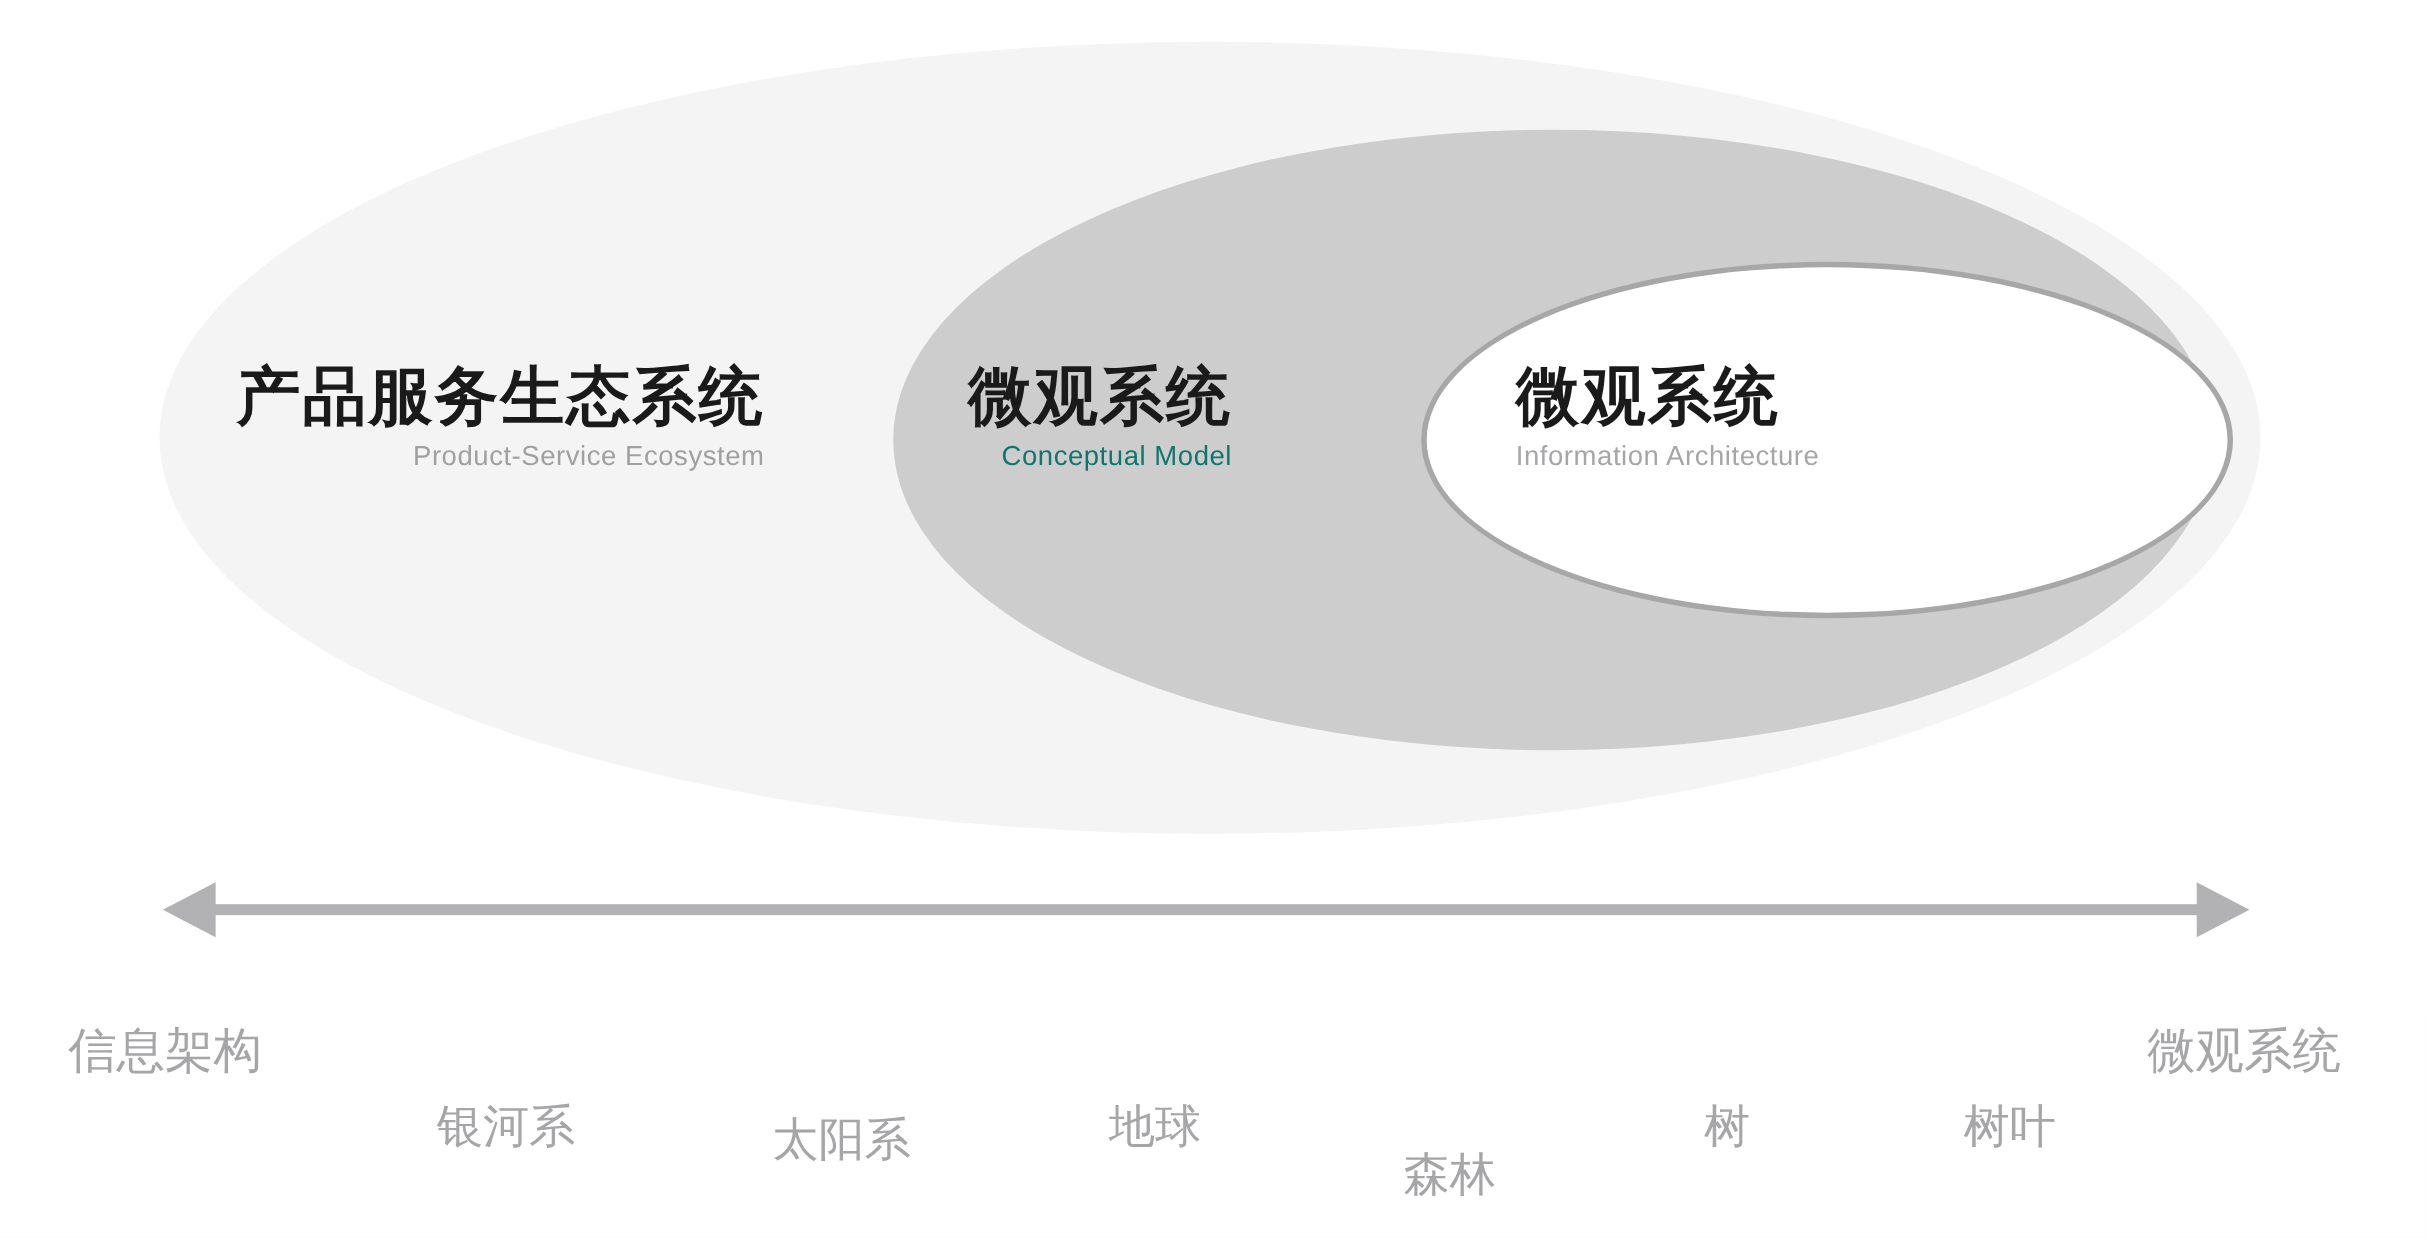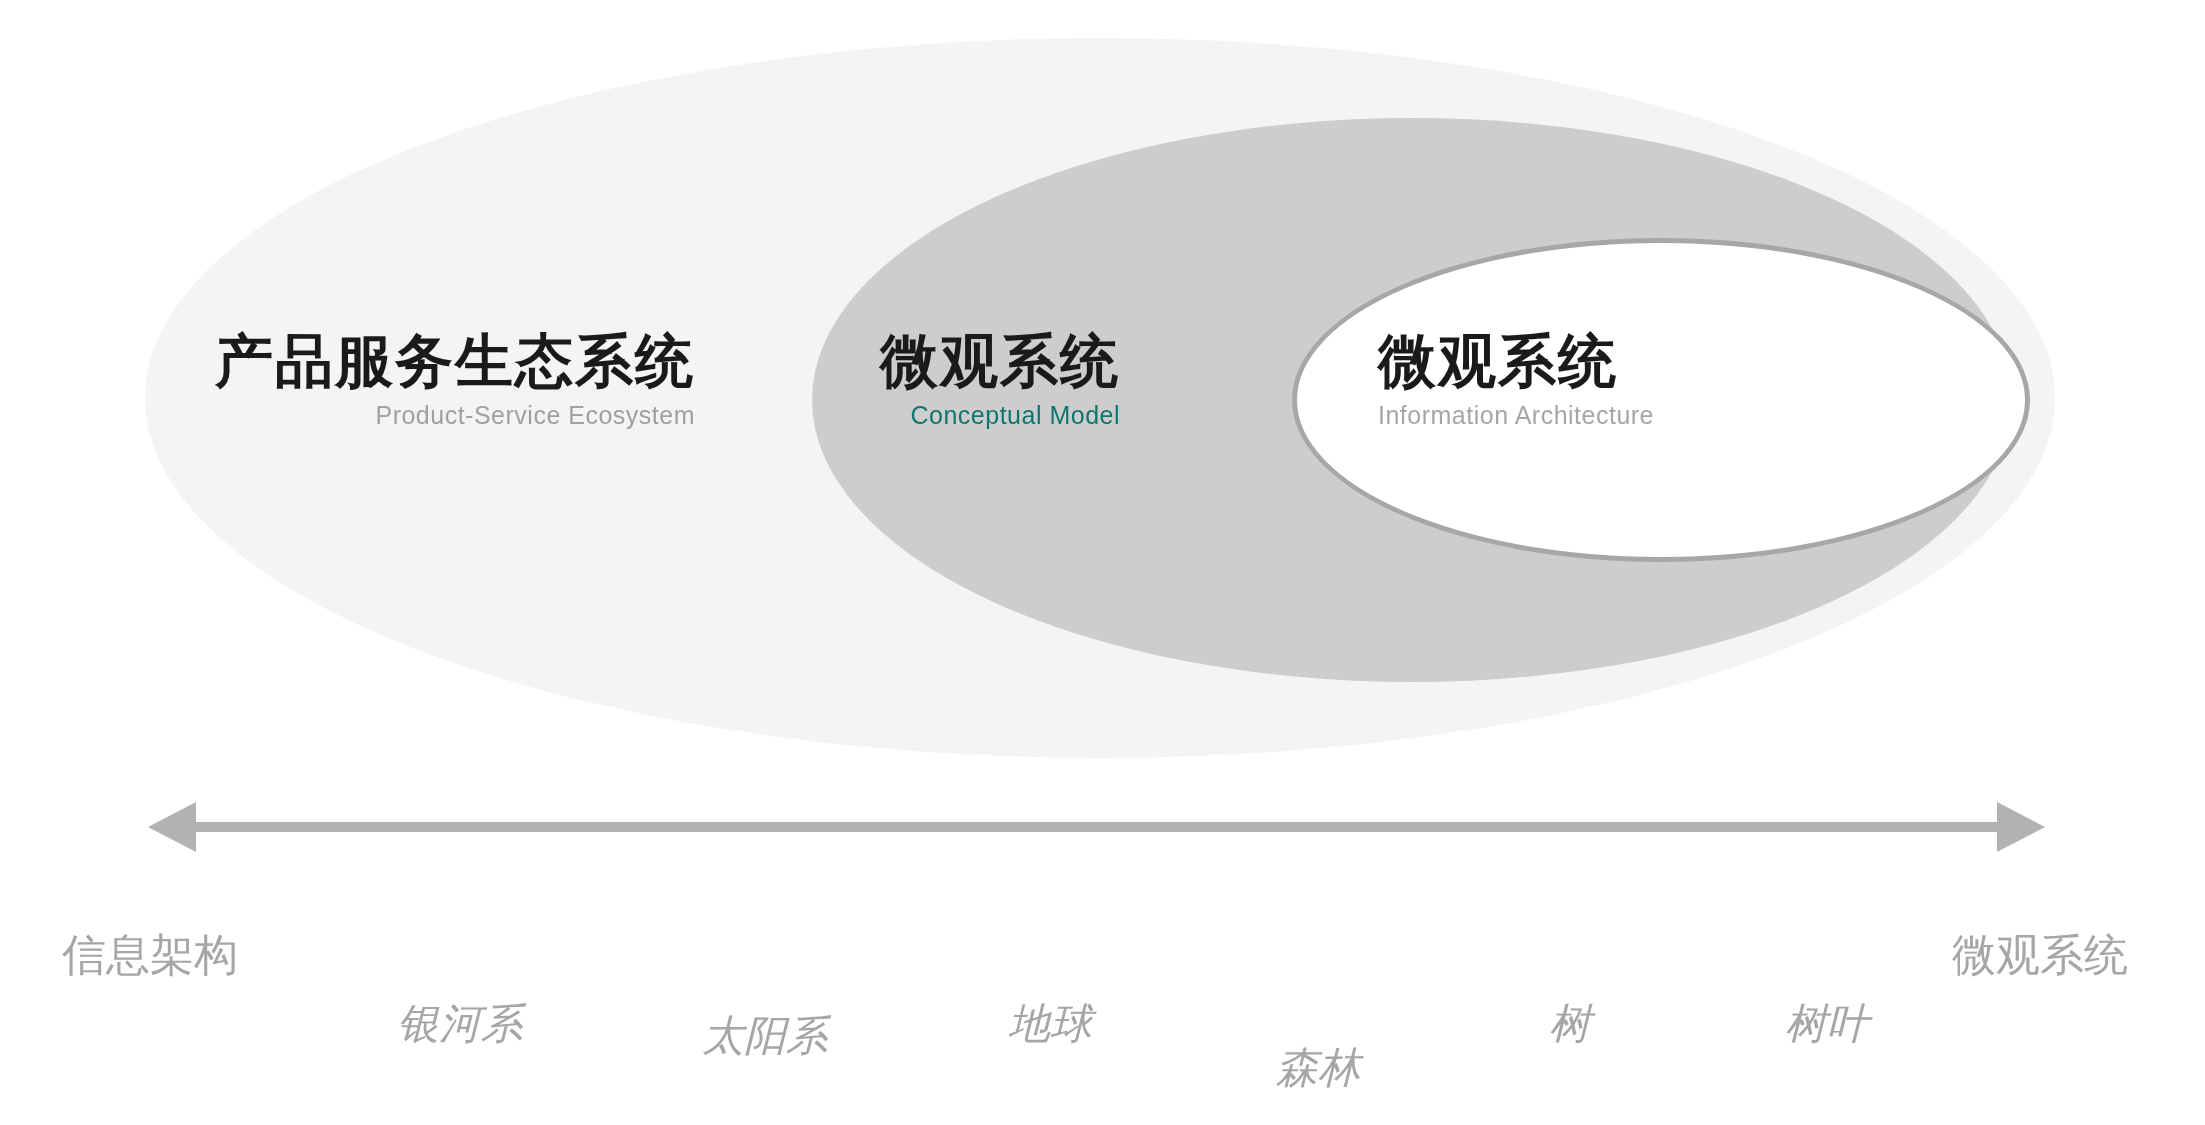--- a/index.html
+++ b/index.html
@@ -19,21 +19,21 @@
   .label-group { position:absolute; top:328px; white-space:nowrap; }
   .label-zh { font-size:58px; font-weight:700; color:#1a1a1a; line-height:1.15; letter-spacing:2px; }
   .label-en { font-size:25px; font-weight:400; margin-top:6px; letter-spacing:0.5px;text-align:right; }
   .lg-1 { left:215px;  }  .lg-1 .label-en { color:#a0a0a3; }
   .lg-2 { left:880px;  }  .lg-2 .label-en { color:#0f766e; }
   .lg-3 { left:1378px; }  .lg-3 .label-en { color:#a6a6a9; }
   .axis-arrow { position:absolute; left:0; top:792px; width:2205px; height:70px; }
   .axis-end-label { position:absolute; font-size:44px; color:#a6a6a9; white-space:nowrap; }
   .axis-end-left  { left:62px;   top:926px; }
   .axis-end-right { left:1952px; top:926px; }
-  .scale-row { position:absolute; left:0; top:996px; width:2205px; height:60px;font-style:italic; }
+  .scale-row { position:absolute; left:0; top:996px; width:2205px; height:60px; }
   .scale-label { position:absolute; top:0; transform:translateX(-50%);
                  font-size:42px; color:#a6a6a9; white-space:nowrap; }
   .sc-0 { left:460px; }  .sc-1 { left:765px;margin-top:12px; }  .sc-2 { left:1050px; }
   .sc-3 { left:1318px;margin-top:44px; } .sc-4 { left:1570px; } .sc-5 { left:1827px; }
 </style>
 </head>
 <body>
 
 <div class="stage">
 

